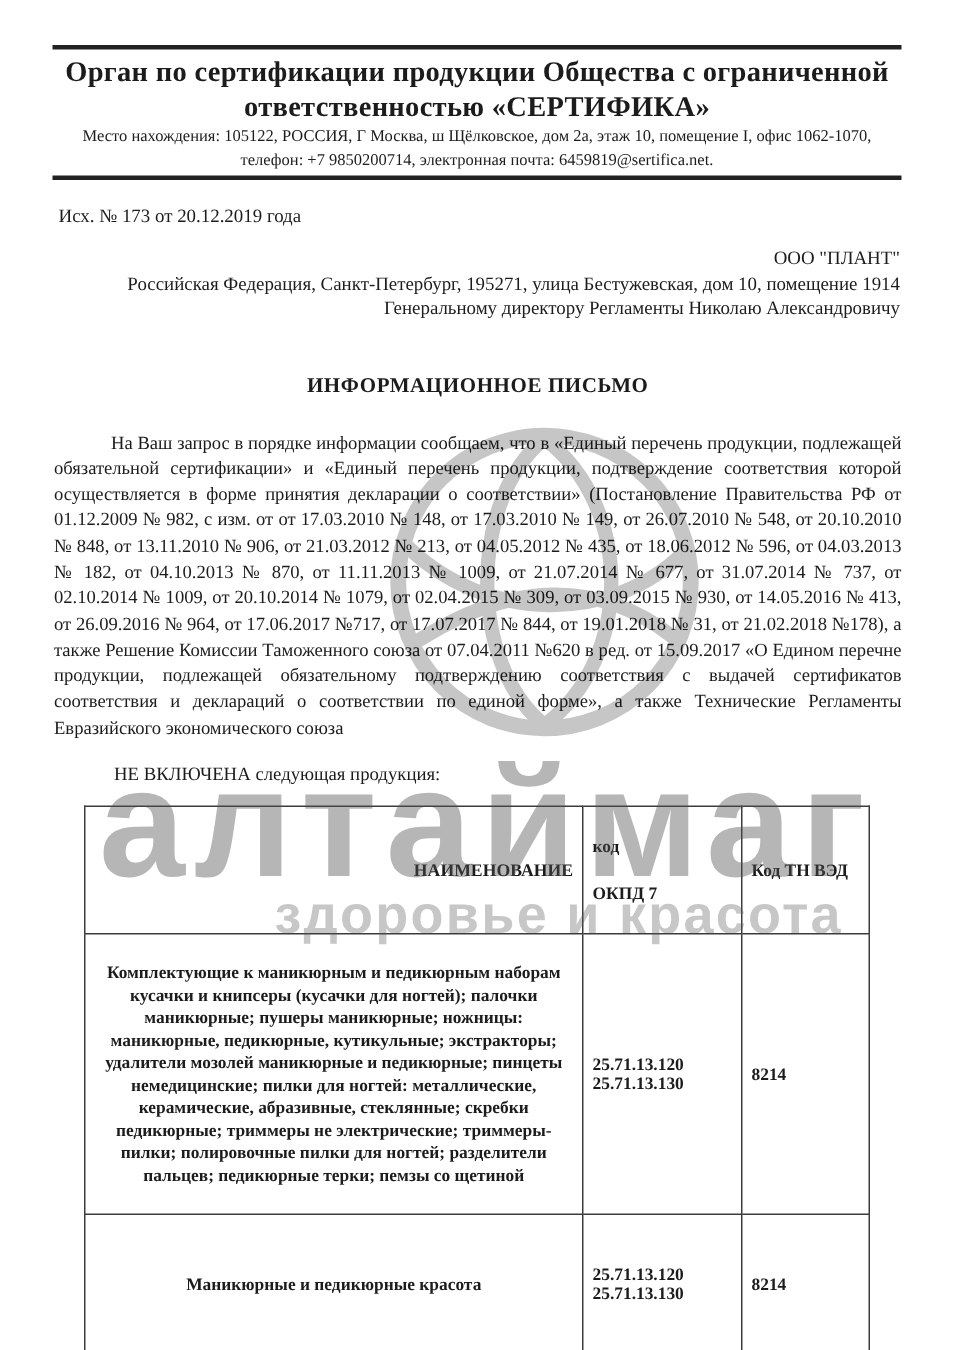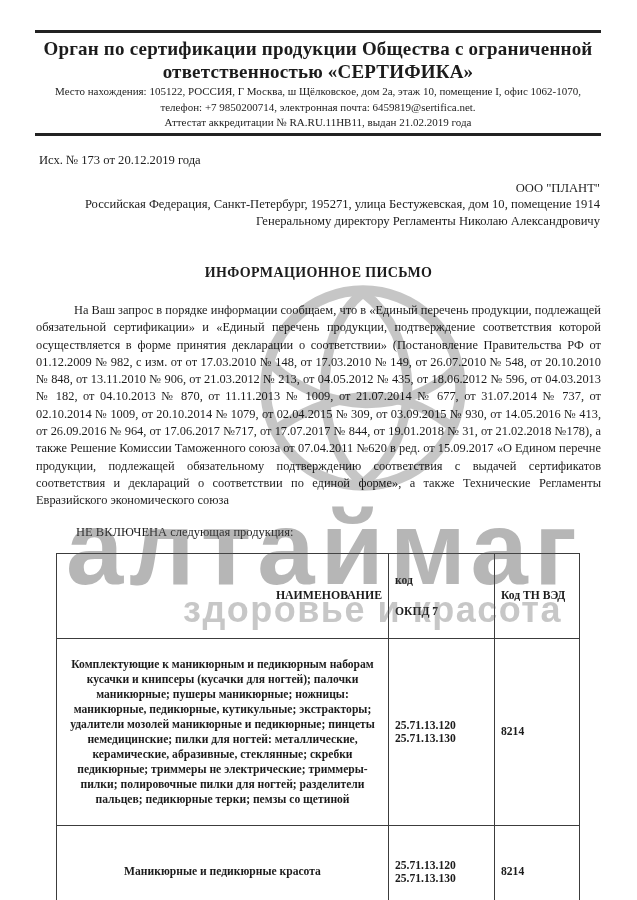--- a/index.html
+++ b/index.html
@@ -65,21 +65,20 @@
 </style>
 </head>
 <body>
 
 <div class="page">
 
   <div class="letterhead">
     <div class="org-name">Орган по сертификации продукции Общества с ограниченной ответственностью «СЕРТИФИКА»</div>
     <div class="lh-addr">Место нахождения: 105122, РОССИЯ, Г Москва, ш Щёлковское, дом 2а, этаж 10, помещение I, офис 1062-1070,</div>
     <div class="lh-addr">телефон: +7 9850200714, электронная почта: 6459819@sertifica.net.</div>
-    <div class="lh-addr">Аттестат аккредитации № RA.RU.11НВ11, выдан 21.02.2019 года</div>
   </div>
 
   <div class="ref-line">Исх. № 173 от 20.12.2019 года</div>
 
   <div class="recipient">
     <div>ООО "ПЛАНТ"</div>
     <div>Российская Федерация, Санкт-Петербург, 195271, улица Бестужевская, дом 10, помещение 1914</div>
     <div>Генеральному директору Регламенты Николаю Александровичу</div>
   </div>
 

